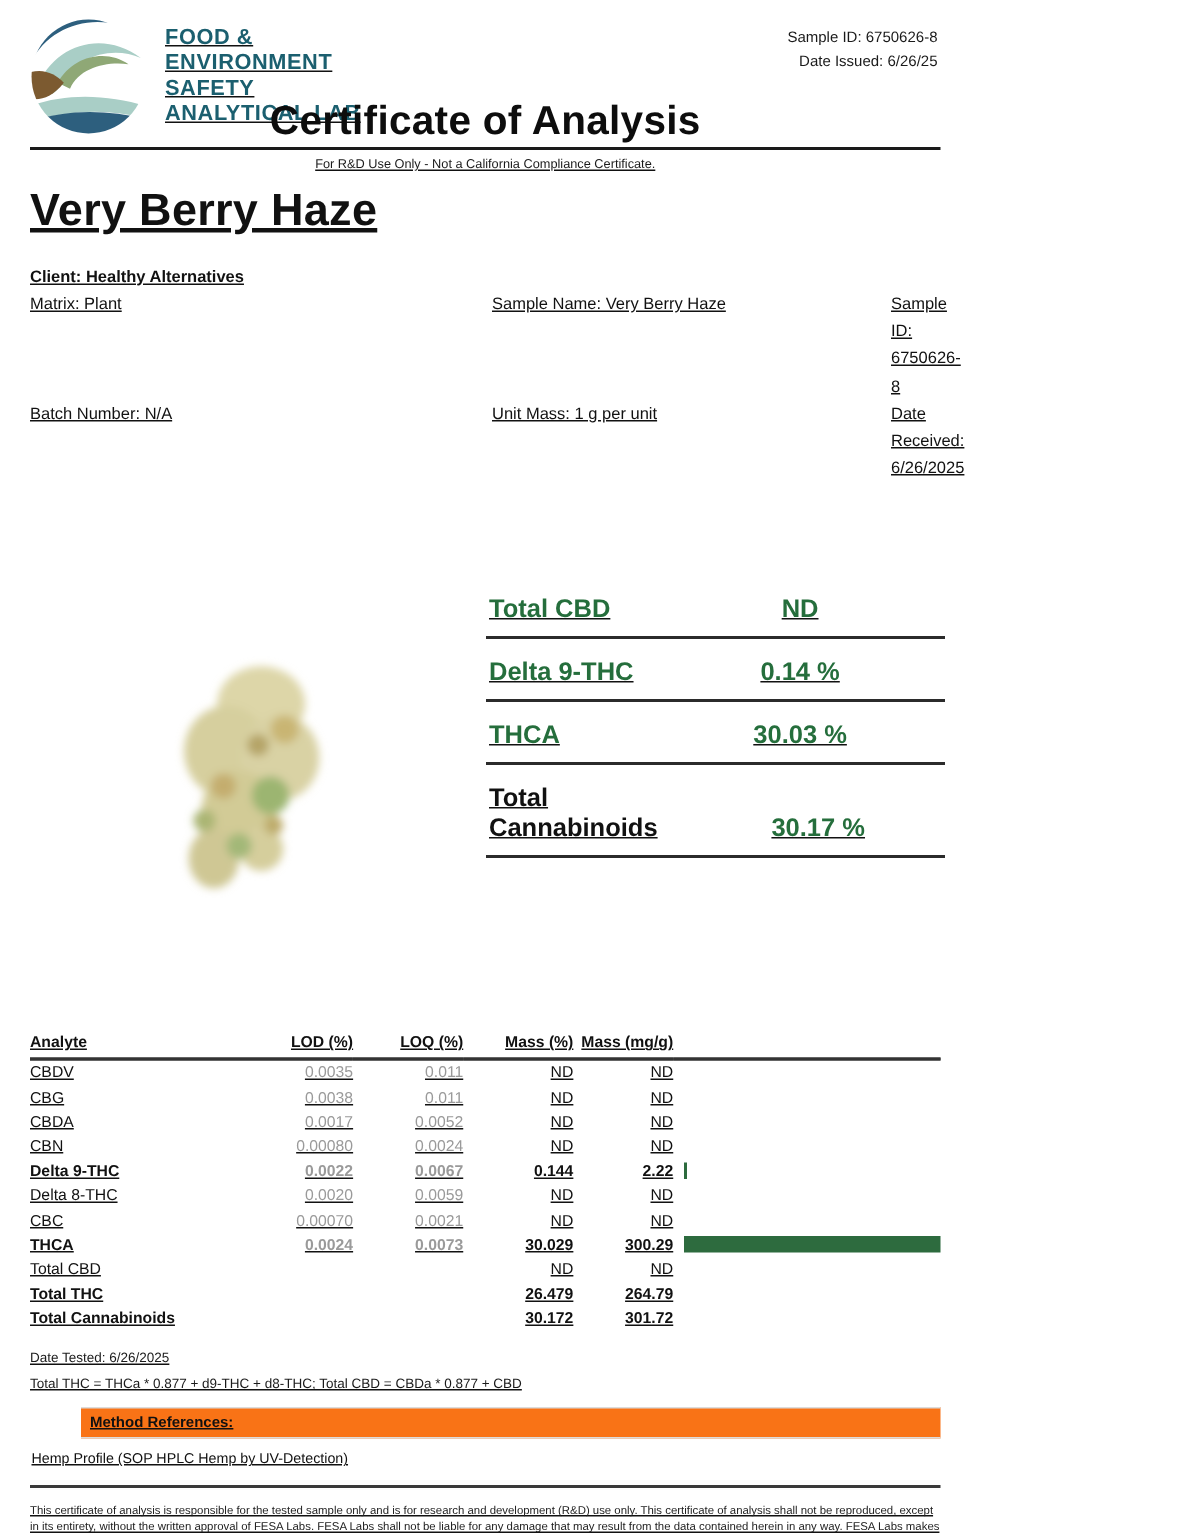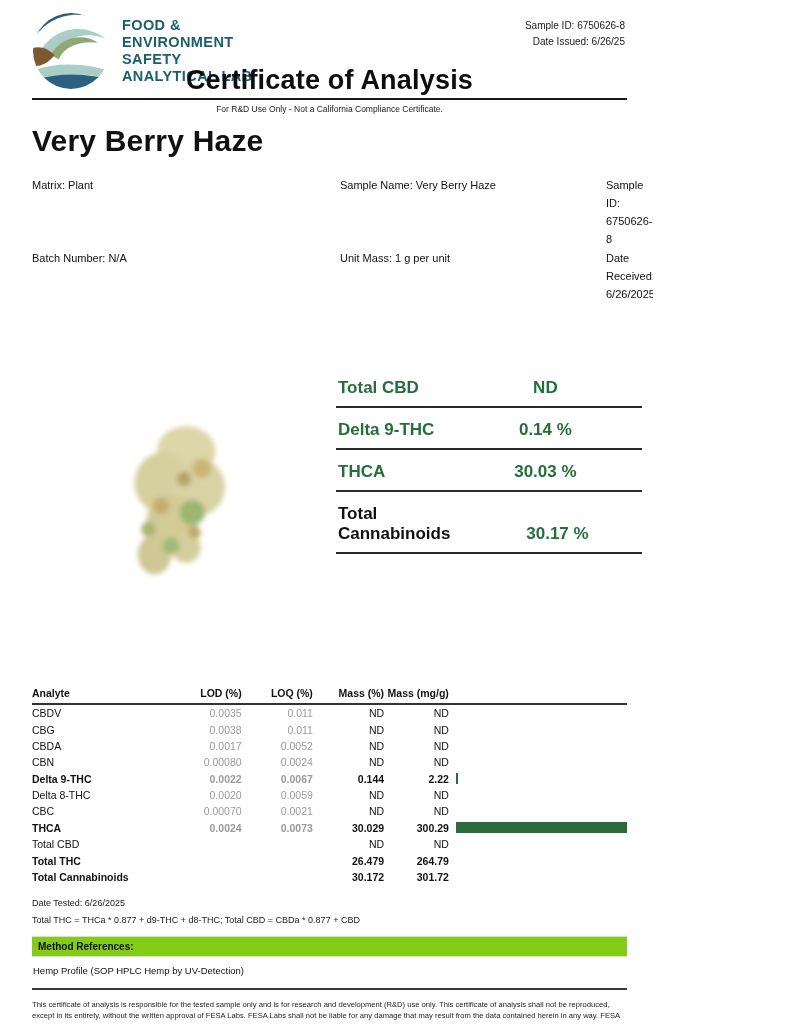--- a/index.html
+++ b/index.html
@@ -1,18 +1,18 @@
 <!DOCTYPE html>
 <html><head>
 <meta charset="utf-8">
 <style>
   * { margin:0; padding:0; box-sizing:border-box; }
   html,body { background:#ffffff; }
   body { font-family:"Liberation Sans", sans-serif; color:#111; }
-  .page { position:relative; width:653px; height:1024px; background:#fff; padding:12px 26px 0 32px; overflow:hidden; }
+  .page { position:relative; width:653px; height:1024px; background:#fff; padding:12px 26px 0 20px; overflow:hidden;text-decoration:underline; }
 
   
   .header { position:relative; height:82px; }
   .logo-row { display:flex; align-items:center; }
   .logo { width:78px; height:78px; flex:0 0 78px; }
   .lab-name { margin-left:12px; color:#1b5f6f; font-weight:bold; font-size:14.5px; line-height:1.18; letter-spacing:0.4px; }
   .doc-meta { position:absolute; top:6px; right:2px; text-align:right; font-size:10px; line-height:1.55; color:#1a1a1a; }
   .doc-title { position:absolute; left:0; right:0; bottom:-2px; text-align:center; font-size:27px; font-weight:bold; color:#0d0d0d; letter-spacing:0.2px; }
   .header-rule { border-top:2.5px solid #1a1a1a; margin-top:4px; }
   .doc-subtitle { text-align:center; font-size:8.5px; margin-top:4px; color:#1a1a1a; }
@@ -31,38 +31,38 @@
   .summary-row { display:flex; align-items:flex-end; justify-content:space-between; border-bottom:2.5px solid #2b2b2b; padding:9px 2px 8px 2px; margin-bottom:3px; }
   .summary-label { font-size:17px; font-weight:bold; }
   .summary-label.green { color:#256e3c; }
   .summary-label.black { color:#111; }
   .summary-value { width:190px; text-align:center; font-size:17px; font-weight:bold; color:#256e3c; }
 
   
   .analysis-head { display:flex; justify-content:space-between; align-items:baseline; margin-top:26px; }
   .analysis-title { color:#256e3c; font-size:13px; font-weight:bold; }
   .analysis-status { color:#256e3c; font-size:11.5px; font-weight:bold; }
-  table.analysis { width:100%; border-collapse:collapse; margin-top:16px; font-size:10.5px; }
+  table.analysis { width:100%; border-collapse:collapse; font-size:10.5px; }
   table.analysis th { font-weight:bold; text-align:right; padding:2px 0 4px 0; border-bottom:2px solid #333; font-size:10.5px; }
   table.analysis th.c-analyte { text-align:left; }
   table.analysis td { padding:2.2px 0; vertical-align:middle; }
   .c-analyte { width:186px; text-align:left; }
   .c-lod { width:78px; text-align:right; }
   .c-loq { width:92px; text-align:right; }
   .c-masspct { width:92px; text-align:right; }
   .c-massmg { width:82px; text-align:right; }
   .c-bar { padding-left:7px !important; }
   td.gray { color:#9a9a9a; }
   tr.bold td { font-weight:bold; }
   .bar { height:11px; background:#2d6b3e; }
 
   
   .note-line { font-size:9px; margin-top:13px; color:#1a1a1a; }
   .formula-line { font-size:9px; margin-top:7px; color:#1a1a1a; }
-  .method-band { margin-top:11px; background:#84cc16; border-top:1px solid #dcdcdc; border-bottom:1px solid #dcdcdc; padding:4px 6px; font-size:10px; font-weight:bold; }
+  .method-band { margin-top:11px; background:#f97316; border-top:1px solid #dcdcdc; border-bottom:1px solid #dcdcdc; padding:4px 6px; font-size:10px; font-weight:bold;margin-left:34px; }
   .method-ref { font-size:9.5px; margin-top:8px; padding-left:1px; }
   .pre-disclaimer-rule { border-top:2.5px solid #3a3a3a; margin-top:12px; }
 
   .disclaimer { font-size:7.6px; line-height:1.45; margin-top:9px; color:#222; }
 </style>
 </head>
 <body>
 
 <div class="page">
 
@@ -94,20 +94,21 @@
       <div>Date Issued: 6/26/25</div>
     </div>
     <div class="doc-title">Certificate of Analysis</div>
   </div>
   <div class="header-rule"></div>
   <div class="doc-subtitle">For R&amp;D Use Only - Not a California Compliance Certificate.</div>
 
   <div class="product-title">Very Berry Haze</div>
 
   <div class="client-block">
+    <div class="client-name">Client: Healthy Alternatives</div>
     <div class="info-grid">
       <div>Matrix: Plant</div>
       <div>Sample Name: Very Berry Haze</div>
       <div>Sample ID: 6750626-8</div>
       <div>Batch Number: N/A</div>
       <div>Unit Mass: 1 g per unit</div>
       <div>Date Received: 6/26/2025</div>
     </div>
   </div>
 

